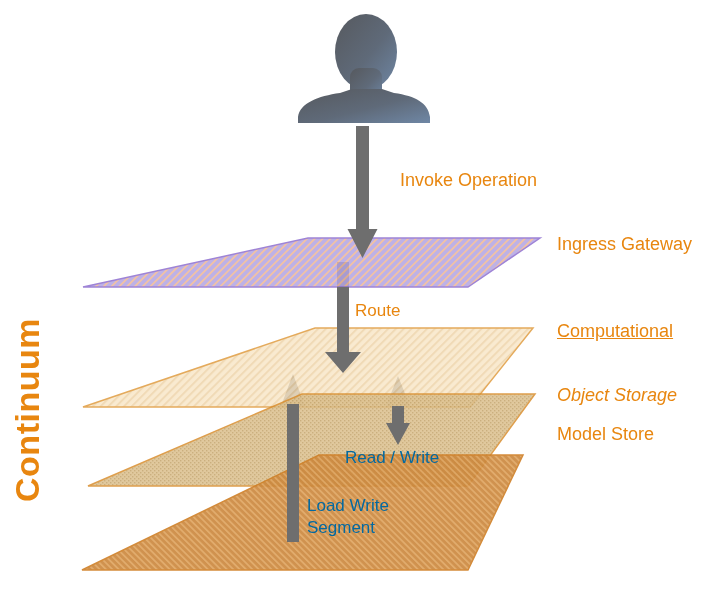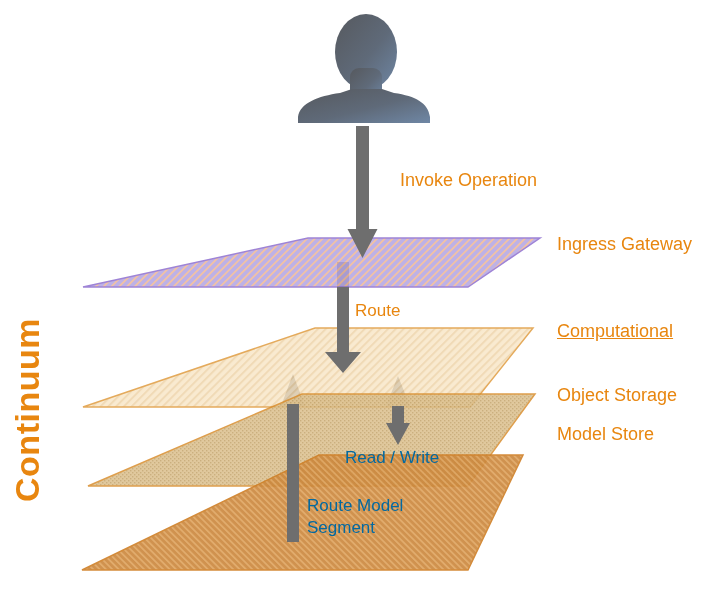--- a/index.html
+++ b/index.html
@@ -85,20 +85,20 @@
     <rect x="287" y="404" width="12" height="138" fill="#6E6E6E"></rect>
 
     <path d="M392,406 L404,406 L404,423 L410,423 L398,445 L386,423 L392,423 Z" fill="#6E6E6E"></path>
   </svg>
 
   <div class="continuum">Continuum</div>
 
   <div class="lbl" style="left:378px; top:170px;margin-left:22px;">Invoke Operation</div>
   <div class="lbl lbl-sm" style="left:355px; top:301px;">Route</div>
   <div class="lbl-white" style="left:345px; top:447px;">Read / Write</div>
-  <div class="lbl-white wrap-narrow" style="left:307px; top:495px;">Route Model Segment</div>
+  <div class="lbl-white wrap-narrow" style="left:307px; top:495px;">Load Write Segment</div>
 
   <div class="lbl" style="left:557px; top:234px;">Ingress Gateway</div>
   <div class="lbl" style="left:557px; top:321px;text-decoration:underline;">Computational</div>
-  <div class="lbl" style="left:557px; top:385px;">Object Storage</div>
+  <div class="lbl" style="left:557px; top:385px;font-style:italic;">Object Storage</div>
   <div class="lbl" style="left:557px; top:424px;">Model Store</div>
 
 </div>
 
 </body></html>

